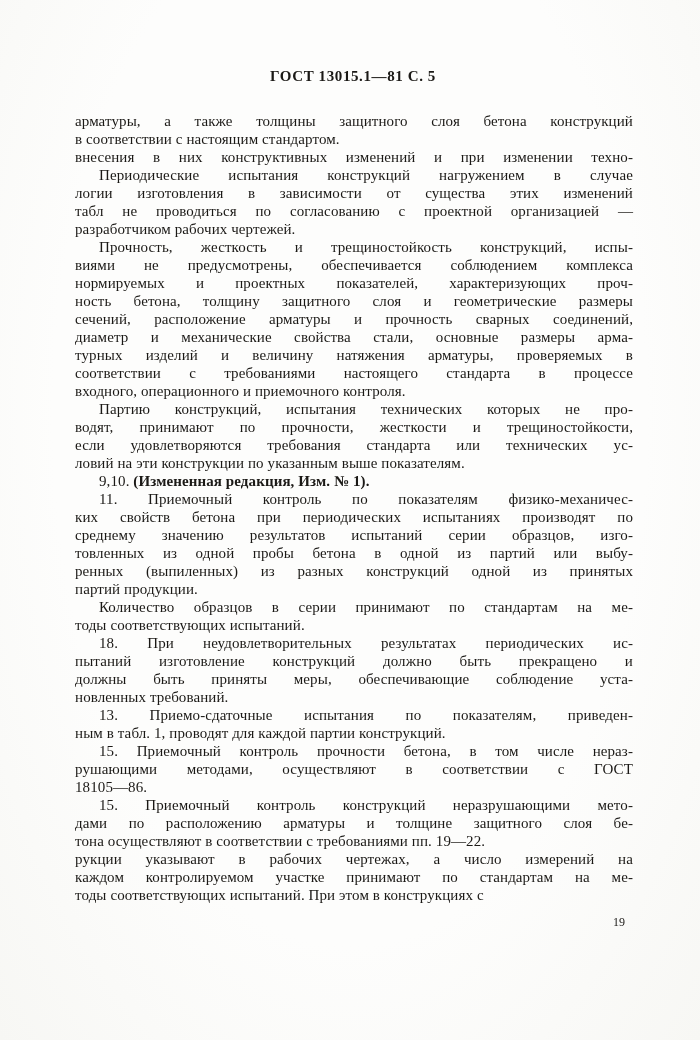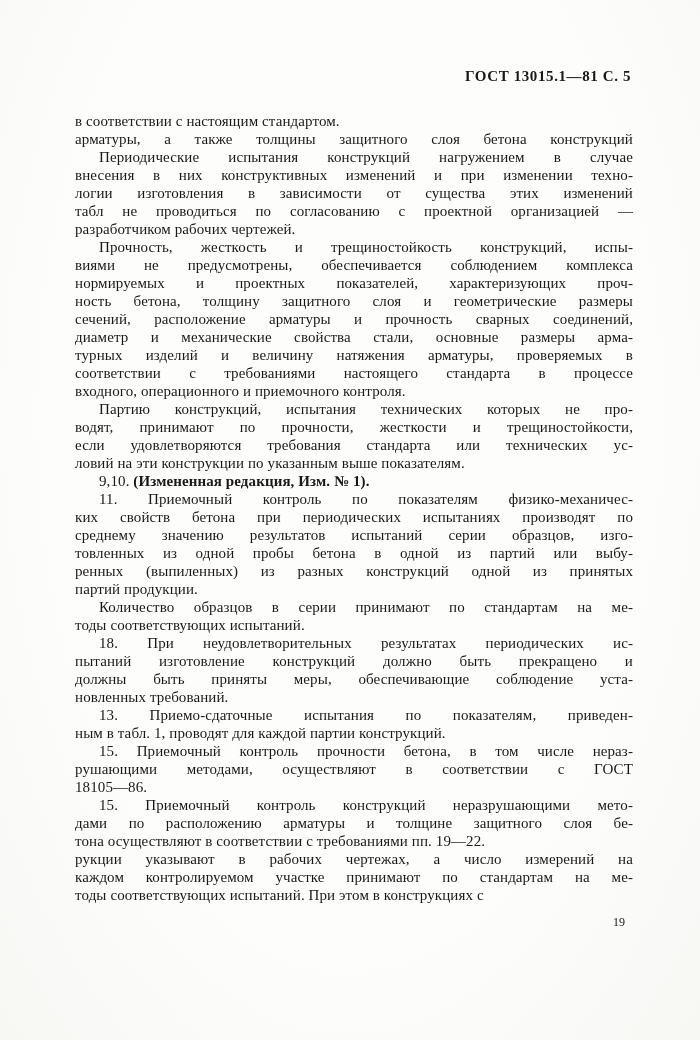--- a/index.html
+++ b/index.html
@@ -19,21 +19,21 @@
     color: #1b1916;
     box-sizing: border-box;
   }
   .content-col {
     position: absolute;
     left: 75px;
     top: 66px;
     width: 558px;
   }
   .doc-header {
-    text-align: right;
+    text-align: center;
     font-weight: 700;
     font-size: 15px;
     line-height: 20px;
     letter-spacing: 0.6px;
     padding-right: 2px;
     white-space: nowrap;
   }
   .doc-body {
     margin-top: 26px;
     font-size: 15px;
@@ -68,26 +68,26 @@
 </head>
 <body>
 
 <div class="sheet">
   <div class="content-col">
     <div class="doc-header">
       <span>ГОСТ 13015.1—81 С. 5</span>
     </div>
     <div class="doc-body">
         <div class="para">
+          <div class="line">арматуры, а также толщины защитного слоя бетона конструкций</div>
           <div class="line last">в соответствии с настоящим стандартом.</div>
-          <div class="line">арматуры, а также толщины защитного слоя бетона конструкций</div>
         </div>
         <div class="para">
+          <div class="line">внесения в них конструктивных изменений и при изменении техно-</div>
           <div class="line indent">Периодические испытания конструкций нагружением в случае</div>
-          <div class="line">внесения в них конструктивных изменений и при изменении техно-</div>
           <div class="line">логии изготовления в зависимости от существа этих изменений</div>
           <div class="line">табл не проводиться по согласованию с проектной организацией —</div>
           <div class="line last">разработчиком рабочих чертежей.</div>
         </div>
         <div class="para">
           <div class="line indent">Прочность, жесткость и трещиностойкость конструкций, испы-</div>
           <div class="line">виями не предусмотрены, обеспечивается соблюдением комплекса</div>
           <div class="line">нормируемых и проектных показателей, характеризующих проч-</div>
           <div class="line">ность бетона, толщину защитного слоя и геометрические размеры</div>
           <div class="line">сечений, расположение арматуры и прочность сварных соединений,</div>

